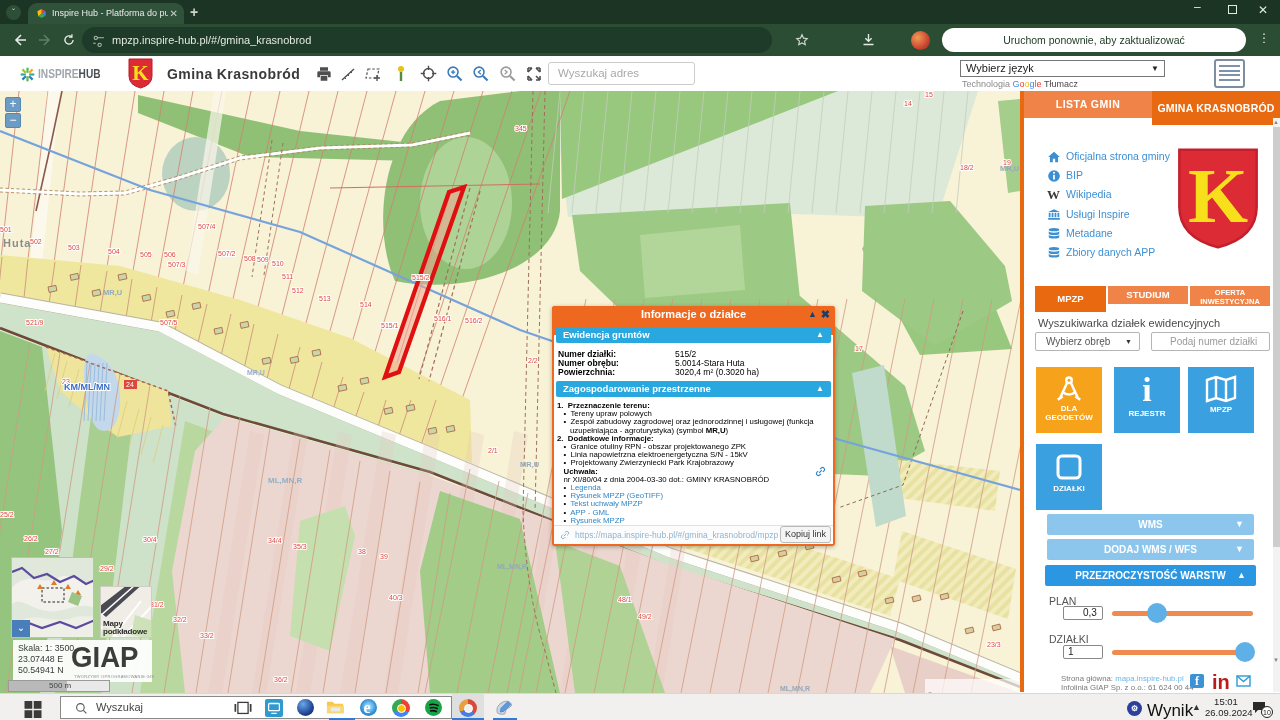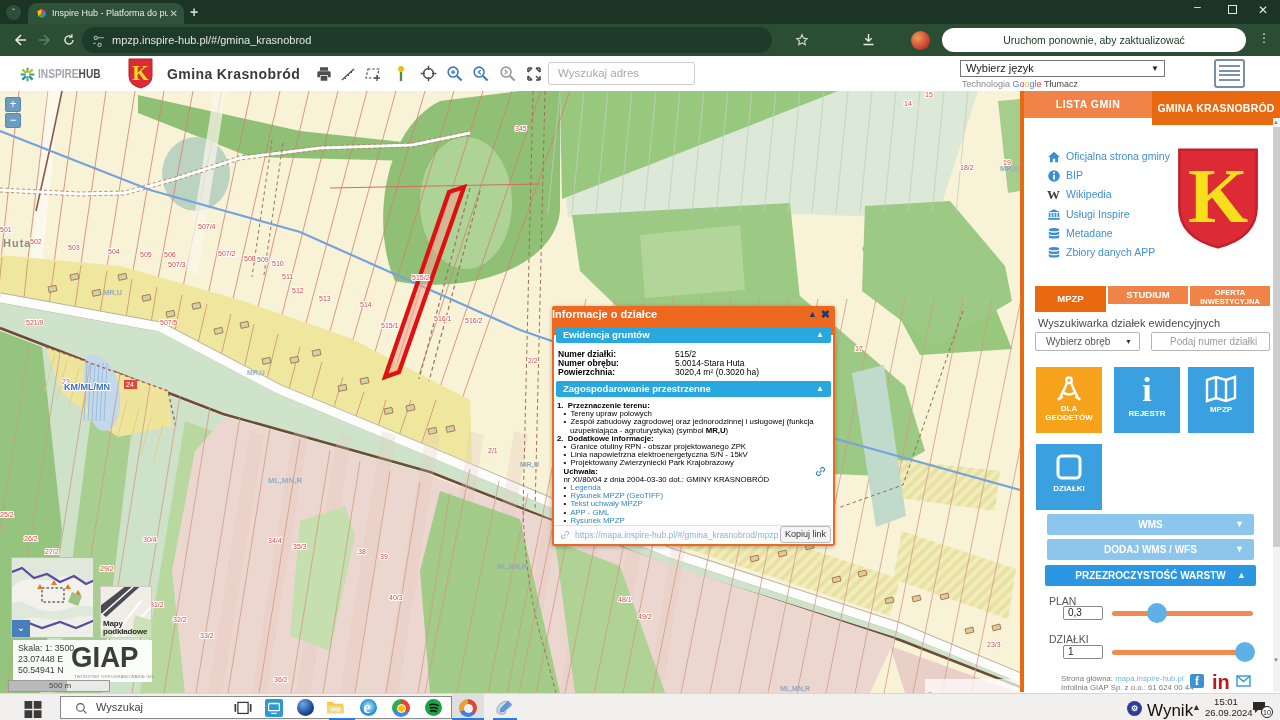--- a/index.html
+++ b/index.html
@@ -14,21 +14,21 @@
 
 #hdr{position:absolute;left:0;top:56px;width:1280px;height:35px;background:#fff}
 #hdr .ttl{position:absolute;left:167px;top:10px;font-size:14px;font-weight:bold;color:#3a3a3a;letter-spacing:.4px}
 #searchadr{position:absolute;left:548px;top:6px;width:147px;height:23px;border:1px solid #ccc;border-radius:3px;color:#a9a9a9;font-size:11.5px;line-height:21px;padding-left:9px}
 #langsel{position:absolute;left:960px;top:4px;width:205px;height:17px;border:1px solid #777;background:#fff;font-size:11px;color:#222;line-height:15px;padding-left:5px}
 #menuicon{position:absolute;left:1214px;top:3px;width:31px;height:29px;border:2px solid #7d8da2;border-radius:3px}
 
 #map{position:absolute;left:0;top:91px;width:1020px;height:602px;overflow:hidden;background:#f8f2d6}
 
 #popup{position:absolute;left:552px;top:306px;width:283px;height:240px;background:#fff;border:2px solid #ee6820;border-radius:3px;box-shadow:0 1px 4px rgba(0,0,0,.3)}
-#popup .phead{position:absolute;left:-2px;top:-2px;width:283px;height:29px;background:#ee6820;border-radius:3px 3px 0 0;color:#fff;font-weight:bold;font-size:11px;text-align:left;line-height:16px}
+#popup .phead{position:absolute;left:-2px;top:-2px;width:283px;height:29px;background:#ee6820;border-radius:3px 3px 0 0;color:#fff;font-weight:bold;font-size:11px;text-align:center;line-height:16px}
 .bluebar{position:absolute;left:2px;width:275px;height:16px;background:#29a8e0;border-radius:2px;color:#fff;font-weight:bold;font-size:9.5px;line-height:16px;padding-left:7px}
 .bluebar .car{position:absolute;right:7px;top:0;font-size:8px}
 #popup .prow{position:absolute;left:4px;font-size:8.5px;color:#000;width:270px}
 #popup .prow b{display:inline-block;width:117px}
 .plist{position:absolute;left:3px;font-size:7.8px;color:#000;line-height:8.2px;width:273px}
 #popup .pfoot{position:absolute;left:0;bottom:0;width:279px;height:19px;background:#fcfcfc;border-top:1px solid #e0e0e0;font-size:8.5px;color:#90b4d2;line-height:18px}
 #kopiuj{position:absolute;right:2px;bottom:1px;width:51px;height:17px;background:#f4f4f4;border:1px solid #bbb;border-radius:3px;font-size:9px;color:#333;text-align:center;line-height:15px}
 
 #sidebar{position:absolute;left:1020px;top:91px;width:260px;height:601px;background:#fff;border-left:4px solid #e8690f}
 .sbtab{position:absolute;color:#fff;font-weight:bold;text-align:center}
@@ -542,21 +542,21 @@
   <div class="obtn" style="left:12px;top:353px;width:66px;height:66px;background:#3ba0e0;font-size:8px">
     <svg style="margin-top:9px" width="28" height="28" viewBox="0 0 28 28" fill="none" stroke="#fff" stroke-width="3">
           <rect x="3" y="3" width="22" height="22" rx="4"></rect>
         </svg>
     <div style="margin-top:1px">DZIAŁKI</div></div>
 
   <div class="bluhdr" style="top:423px">WMS<span style="position:absolute;right:10px;font-size:9px">▼</span></div>
   <div class="bluhdr" style="top:448px">DODAJ WMS / WFS<span style="position:absolute;right:10px;font-size:9px">▼</span></div>
   <div class="bluhdr" style="left:21px;top:474px;width:211px;background:#2b97e3">PRZEZROCZYSTOŚĆ WARSTW<span style="position:absolute;right:10px;font-size:9px">▲</span></div>
   <div class="abs" style="left:25px;top:504px;font-size:10.5px;color:#555">PLAN</div>
-  <div class="inpt" style="left:39px;top:515px;width:40px;height:14px;line-height:12px;padding-left:4px;color:#222;border-color:#888;border-radius:2px">0,3</div>
+  <div class="inpt" style="left:39px;top:515px;width:40px;height:14px;line-height:12px;padding-left:19px;color:#222;border-color:#888;border-radius:2px">0,3</div>
   <div class="sldtrk" style="left:88px;top:520px;width:141px"></div>
   <div class="sldknob" style="left:123px;top:512px"></div>
   <div class="abs" style="left:25px;top:542px;font-size:10.5px;color:#555">DZIAŁKI</div>
   <div class="inpt" style="left:39px;top:554px;width:40px;height:14px;line-height:12px;padding-left:4px;color:#222;border-color:#888;border-radius:2px">1</div>
   <div class="sldtrk" style="left:88px;top:559px;width:141px"></div>
   <div class="sldknob" style="left:211px;top:551px"></div>
 
   <div class="abs" style="left:37px;top:583px;font-size:7.8px;color:#7a7a7a;line-height:9px">Strona główna: <span style="color:#6cb6e8">mapa.inspire-hub.pl</span><br>Infolinia GIAP Sp. z o.o.: 61 624 00 44</div>
   <div class="abs" style="left:166px;top:583px;width:14px;height:14px;background:#3b93d6;border-radius:2px;color:#fff;font-weight:bold;font-size:12px;text-align:center;line-height:15px;font-family:'Liberation Serif',serif">f</div>
   <div class="abs" style="left:188px;top:580px;color:#b91c1c;font-weight:bold;font-size:20px">in</div>

